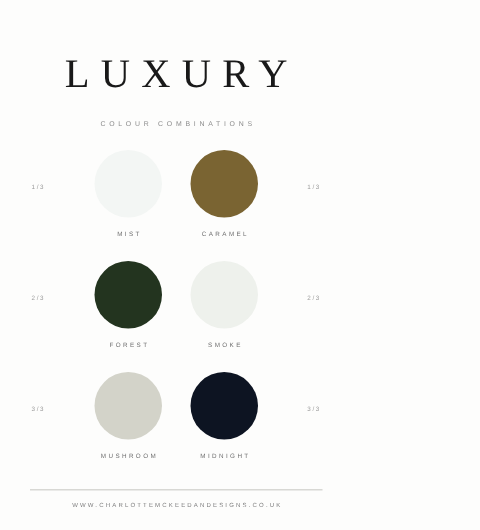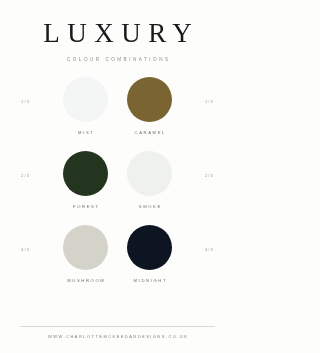--- a/index.html
+++ b/index.html
@@ -32,21 +32,21 @@
     flex: 0 0 auto;
   }
   .title {
     font-family: "Liberation Serif", "DejaVu Serif", serif;
     font-size: 27px;
     line-height: 30px;
     font-weight: 400;
     letter-spacing: 7.5px;
     text-indent: 7.5px;
     color: #191919;
-    margin: 0;
+    margin: 16px;
     white-space: nowrap;
   }
   .subtitle {
     margin: 9px 0 0 0;
     font-family: "Liberation Sans", sans-serif;
     font-size: 4.6px;
     line-height: 6px;
     letter-spacing: 2.5px;
     text-indent: 2.5px;
     color: #8d8d8d;

